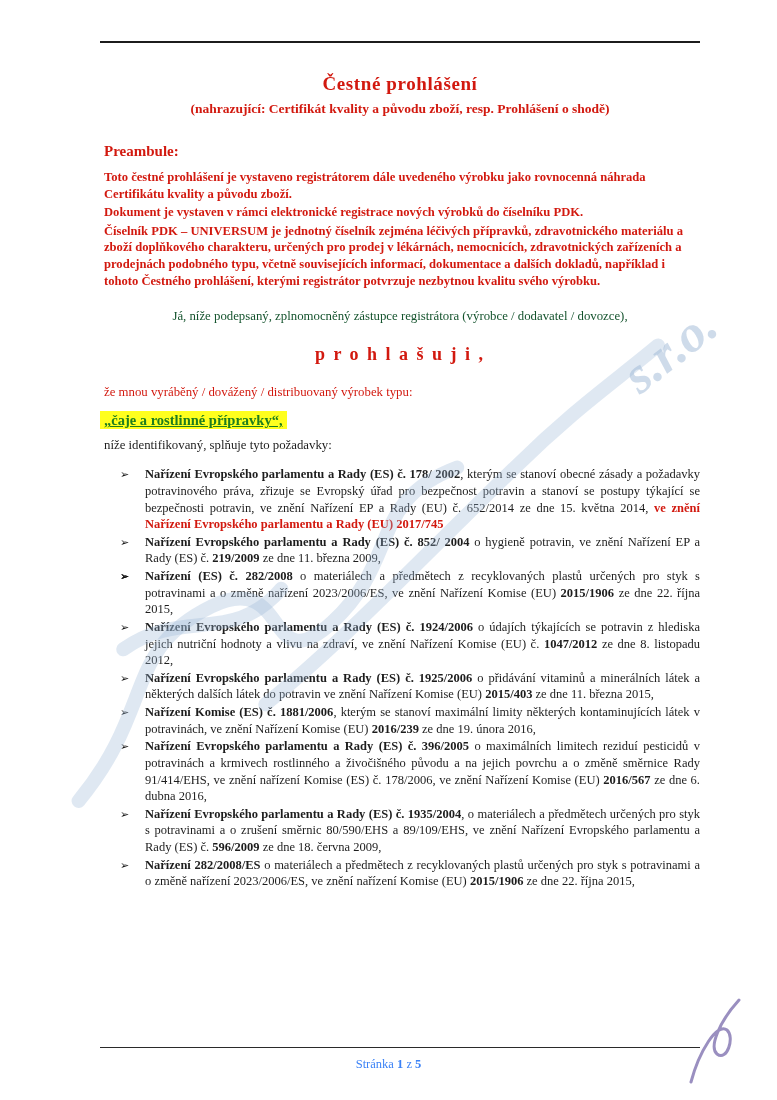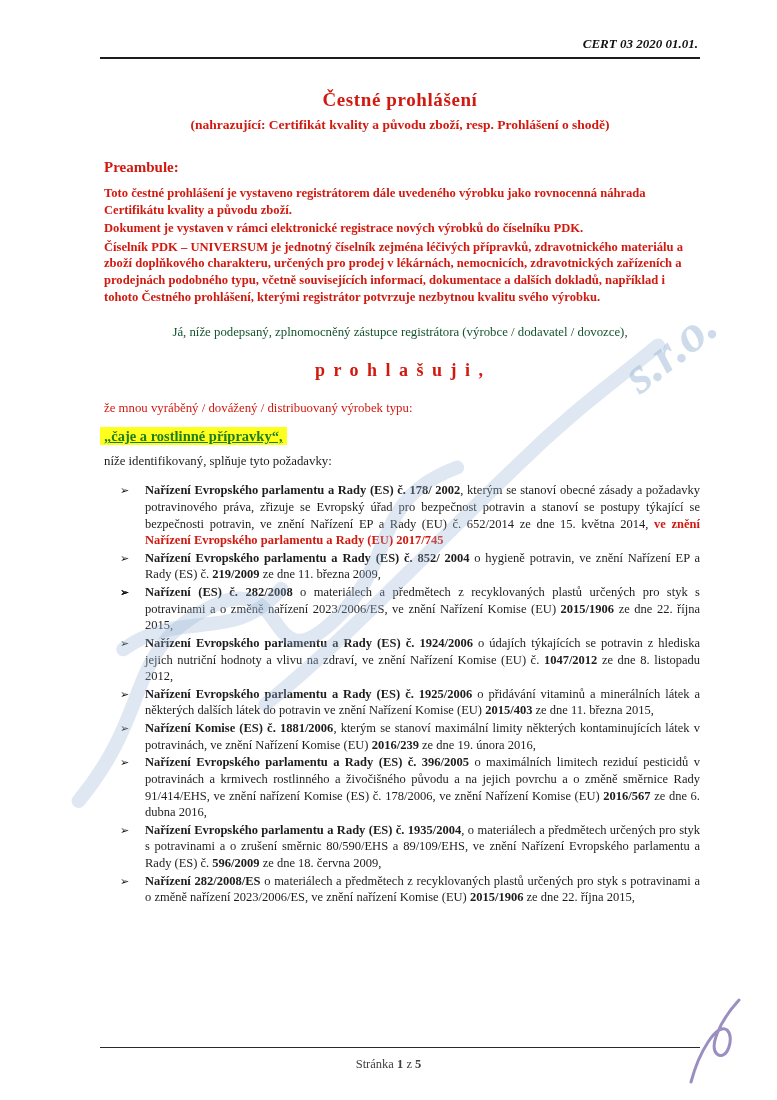--- a/index.html
+++ b/index.html
@@ -107,21 +107,21 @@
     left:100px; right:77px; bottom:52px;
     border:none;
     border-top:1.5px solid #2a2a2a;
     margin:0;
   }
   .footer {
     position:absolute;
     left:0; right:0; bottom:28px;
     text-align:center;
     font-size:12.5px;
-    color:#404040;
+    color:#3b82f6;
   }
   .watermark-svg, .signature-svg {
     position:absolute;
     pointer-events:none;
   }
   .watermark-svg { left:0; top:0; width:777px; height:1100px; z-index:4; }
   .signature-svg { right:18px; bottom:8px; width:90px; height:100px; z-index:5; }
 </style>
 </head>
 <body>
@@ -135,21 +135,20 @@
       <path d="M120,640 C180,600 230,640 280,585"></path>
     </g>
     <text x="640" y="395" transform="rotate(-38 640 395)" font-family="Liberation Serif, serif" font-style="italic" font-weight="bold" font-size="52" fill="#9db8d6" fill-opacity="0.5">s.r.o.</text>
   </svg>
 
   <svg class="signature-svg" viewBox="0 0 90 100" aria-hidden="true">
     <path d="M70,8 C50,30 40,55 48,62 C58,70 66,45 58,38 C48,30 30,60 22,90" stroke="#9a8fc0" stroke-width="3" fill="none" stroke-linecap="round"></path>
   </svg>
 
   <div>
-    <span class="doc-code">CERT 03 2020 01.01.</span>
     <hr class="header-rule">
   </div>
 
   <div class="title">Čestné prohlášení</div>
   <div class="subtitle">(nahrazující: Certifikát kvality a původu zboží, resp. Prohlášení o shodě)</div>
 
   <div class="preamble">
     <div class="preamble-heading">Preambule:</div>
     <p>Toto čestné prohlášení je vystaveno registrátorem dále uvedeného výrobku jako rovnocenná náhrada Certifikátu kvality a původu zboží.</p>
     <p>Dokument je vystaven v rámci elektronické registrace nových výrobků do číselníku PDK.</p>

